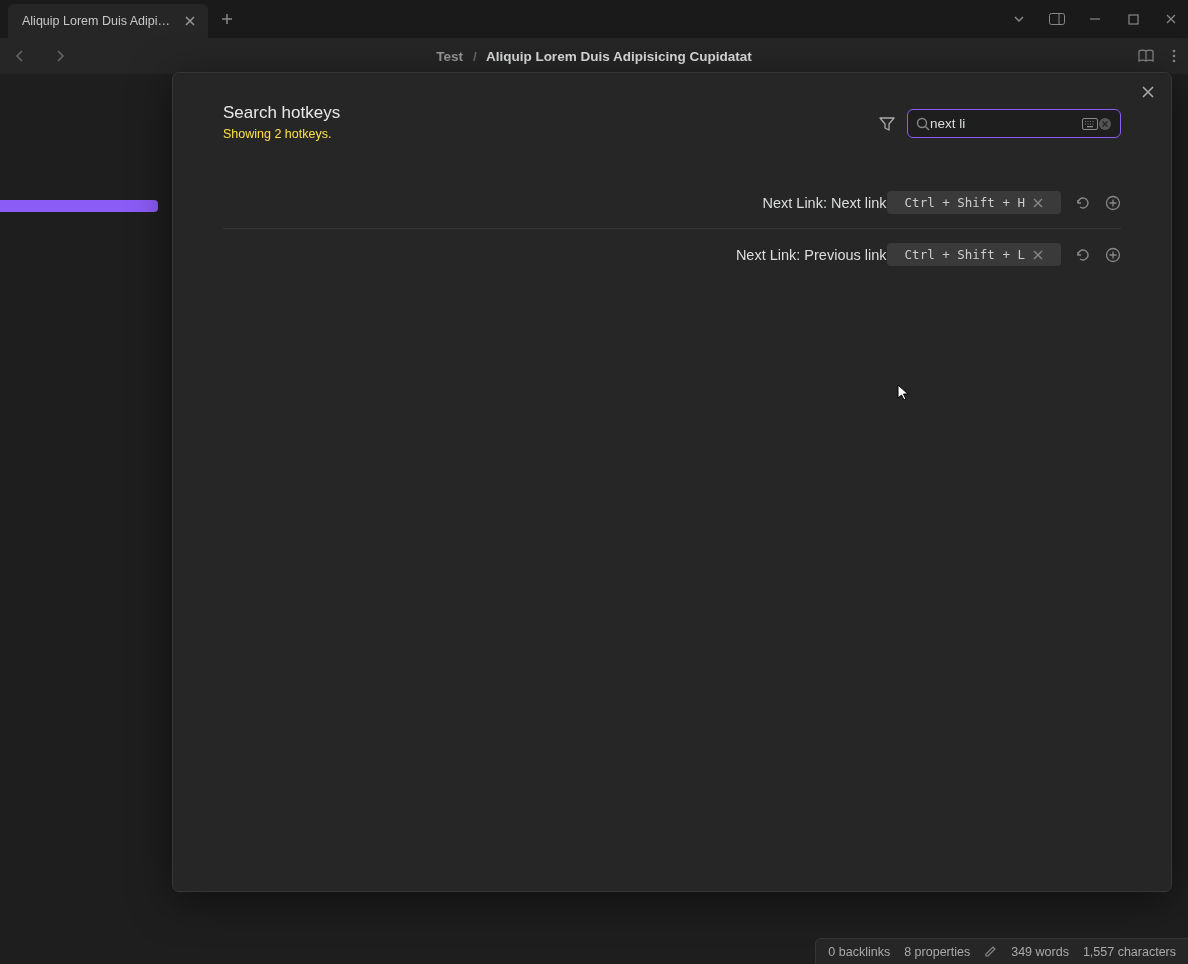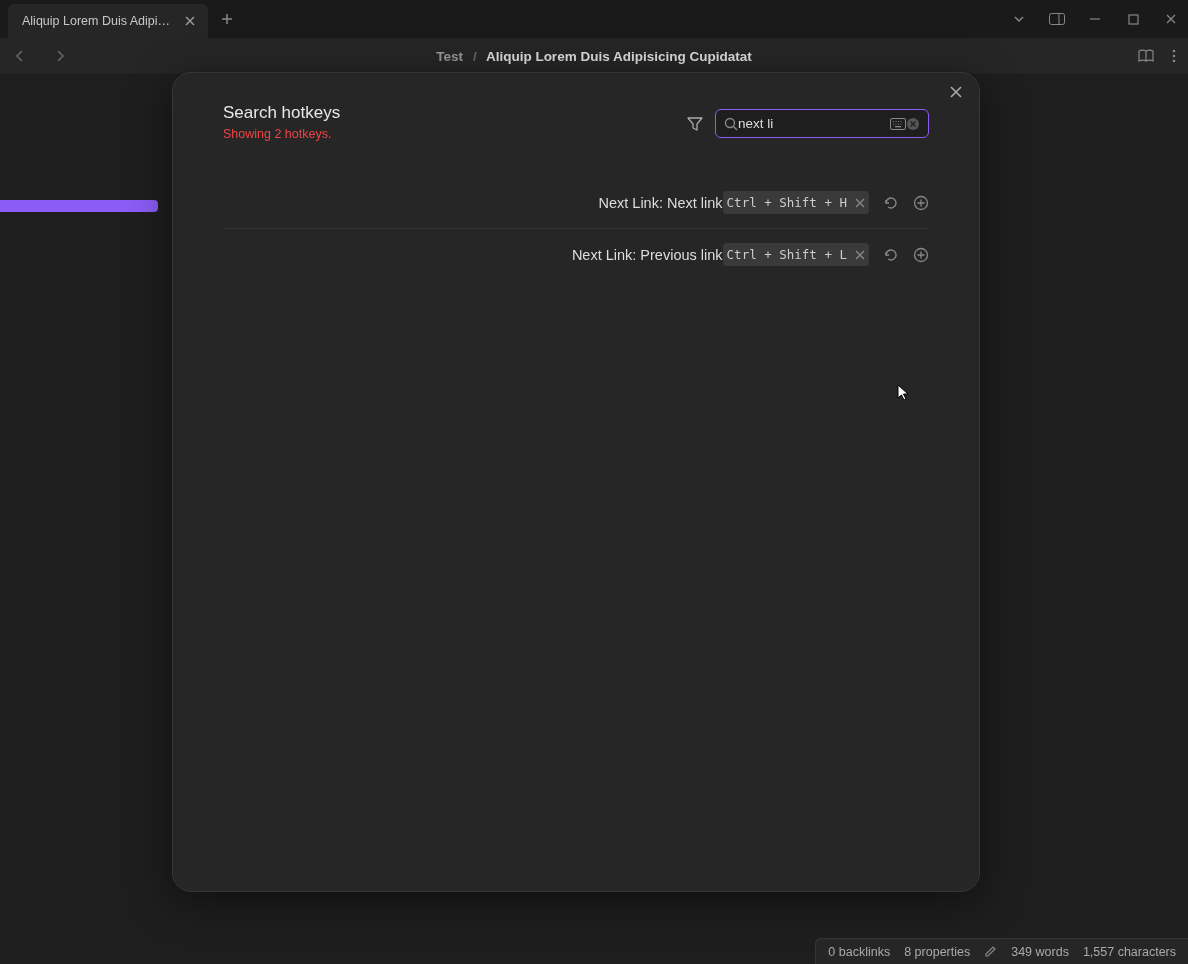--- a/index.html
+++ b/index.html
@@ -131,24 +131,24 @@
   padding: 6px 14px;
   color: #888;
   font-size: 12px;
 }
 
 
 .modal {
   position: absolute;
   left: 172px;
   top: 72px;
-  width: 808px;
+  width: 1000px;
   height: 820px;
   background: #262626;
-  border-radius: 19px;
+  border-radius: 7px;
   box-shadow: 0 8px 40px rgba(0,0,0,0.5);
   border: 1px solid #363636;
 }
 .modal-close {
   position: absolute;
   right: 16px;
   top: 12px;
   color: #aaa;
   cursor: pointer;
   font-size: 18px;
@@ -161,21 +161,21 @@
 }
 .modal-titles {}
 .modal-title {
   font-size: 17px;
   color: #e8e8e8;
   font-weight: 500;
   margin-bottom: 4px;
 }
 .modal-subtitle {
   font-size: 12.5px;
-  color: #ef4444;
+  color: #fde047;
 }
 .modal-controls {
   display: flex;
   align-items: center;
   gap: 12px;
   margin-top: 6px;
 }
 .filter-btn {
   color: #aaa;
   cursor: pointer;
@@ -224,21 +224,21 @@
   color: #dcddde;
 }
 .hotkey-actions {
   display: flex;
   align-items: center;
   gap: 14px;
 }
 .hotkey-pill {
   background: #3a3a3a;
   border-radius: 4px;
-  padding: 4px 4px;
+  padding: 4px 18px;
   display: flex;
   align-items: center;
   gap: 8px;
   font-family: ui-monospace, Menlo, Consolas, monospace;
   font-size: 12.5px;
   color: #ccc;
 }
 .pill-x {
   color: #888;
   cursor: pointer;

